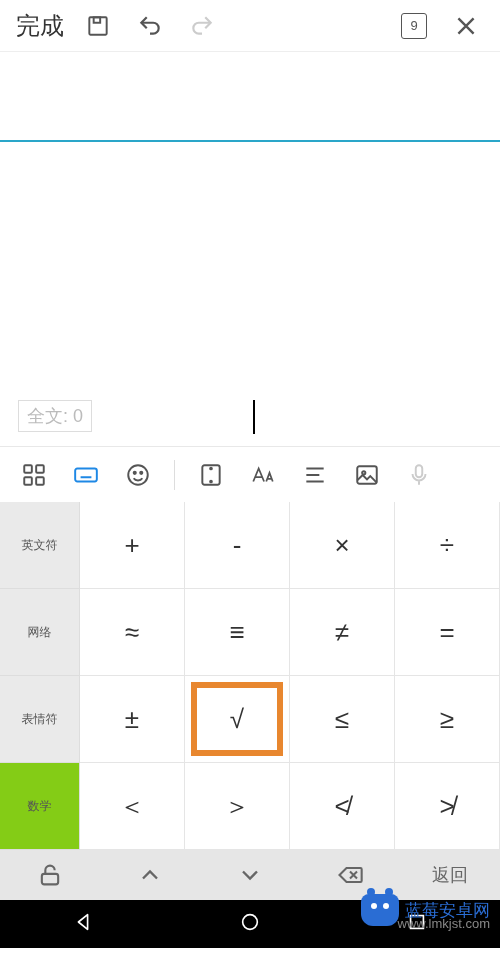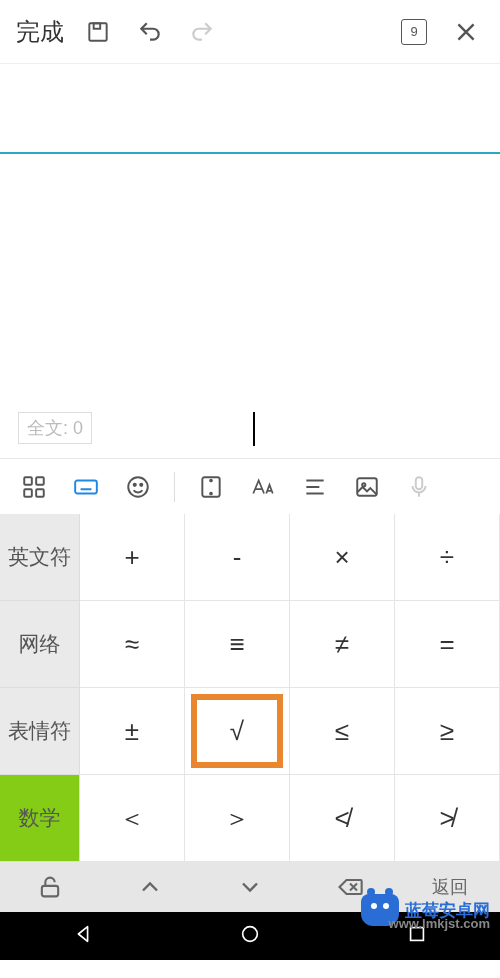--- a/index.html
+++ b/index.html
@@ -1,18 +1,18 @@
 <!DOCTYPE html>
 <html><head>
 <meta charset="utf-8">
 <style>
   * { box-sizing: border-box; margin: 0; padding: 0; }
   html, body { width: 500px; height: 978px; font-family: -apple-system, sans-serif; background: #fff; overflow: hidden; position: relative; }
   
-  .top-toolbar { height: 64px; display: flex; align-items: center; padding: 0 12px; gap: 8px; border-bottom: 1px solid #eee; }
+  .top-toolbar { height: 52px; display: flex; align-items: center; padding: 0 12px; gap: 8px; border-bottom: 1px solid #eee; }
   .done-btn { font-size: 24px; color: #333; padding: 6px 4px; }
   .tb-icon { width: 44px; height: 44px; display: flex; align-items: center; justify-content: center; }
   .tb-icon svg { width: 26px; height: 26px; }
   .tb-spacer { flex: 1; }
   .page-num { border: 1.5px solid #555; border-radius: 3px; width: 26px; height: 26px; display: flex; align-items: center; justify-content: center; font-size: 13px; color: #555; }
   
   .headline-area { height: 90px; border-bottom: 2px solid #2aa6c9; }
   
   .content-area { height: 304px; position: relative; background: #fff; }
   .word-count { position: absolute; left: 18px; bottom: 14px; font-size: 18px; color: #bbb; border: 1px solid #ddd; border-radius: 0; padding: 3px 8px; }
@@ -20,34 +20,34 @@
   
   .format-bar { height: 56px; display: flex; align-items: center; padding: 0 10px; gap: 4px; background: #fff; border-top: 1px solid #e8e8e8; }
   .fb-item { width: 48px; height: 42px; display: flex; align-items: center; justify-content: center; color: #555; }
   .fb-item.active { color: #1e88e5; }
   .fb-sep { width: 1px; height: 30px; background: #ddd; margin: 0 8px; }
   .fb-item svg { width: 26px; height: 26px; }
   
   .keyboard-zone { background: #f5f5f5; height: 398px; display: flex; flex-direction: column; }
   .kb-body { flex: 1; display: flex; }
   .kb-cats { width: 80px; display: flex; flex-direction: column; }
-  .kb-cat { flex: 1; display: flex; align-items: center; justify-content: center; font-size: 21px; color: #555; background: #eaeaea; border-bottom: 1px solid #ddd; border-right: 1px solid #ddd; }
+  .kb-cat { flex: 1; display: flex; align-items: center; justify-content: center; font-size: 12px; color: #555; background: #eaeaea; border-bottom: 1px solid #ddd; border-right: 1px solid #ddd; }
   .kb-cat.sel { background: #84cc16; }
   .kb-grid { flex: 1; display: grid; grid-template-columns: repeat(4, 1fr); grid-template-rows: repeat(4, 1fr); }
   .kb-key { display: flex; align-items: center; justify-content: center; font-size: 26px; color: #333; background: #fff; border-right: 1px solid #e5e5e5; border-bottom: 1px solid #e5e5e5; position: relative; }
   .kb-key.hl::after { content: ""; position: absolute; inset: 6px; border: 6px solid #e8872f; }
   
   .kb-bottom { height: 50px; background: #e6e6e6; display: flex; align-items: center; }
   .kbb-item { flex: 1; display: flex; align-items: center; justify-content: center; color: #666; font-size: 18px; }
   .kbb-item svg { width: 28px; height: 28px; }
   
   .nav-bar { height: 48px; background: #000; display: flex; align-items: center; justify-content: space-around; }
   .nav-bar svg { width: 22px; height: 22px; }
   
-  .watermark { position: absolute; right: 10px; bottom: 52px; display: flex; align-items: center; gap: 6px; color: #2a6dd4; font-size: 17px; font-weight: 700; pointer-events: none; }
+  .watermark { position: absolute; right: 10px; bottom: 52px; display: flex; align-items: center; gap: 6px; color: #2a6dd4; font-size: 17px; font-weight: 400; pointer-events: none; }
   .watermark .sub { position: absolute; right: 0; top: 22px; font-size: 13px; color: #888; }
   .wm-badge { width: 38px; height: 32px; background: #2a6dd4; border-radius: 8px 8px 12px 12px; position: relative; }
   .wm-badge::before { content: ""; position: absolute; top: -6px; left: 6px; width: 8px; height: 8px; background: #2a6dd4; border-radius: 50%; }
   .wm-badge::after { content: ""; position: absolute; top: -6px; right: 6px; width: 8px; height: 8px; background: #2a6dd4; border-radius: 50%; }
   .wm-eyes { position: absolute; top: 9px; left: 0; right: 0; display: flex; justify-content: center; gap: 6px; }
   .wm-eyes span { width: 6px; height: 6px; background: #fff; border-radius: 50%; }
 </style>
 </head>
 <body>
 

